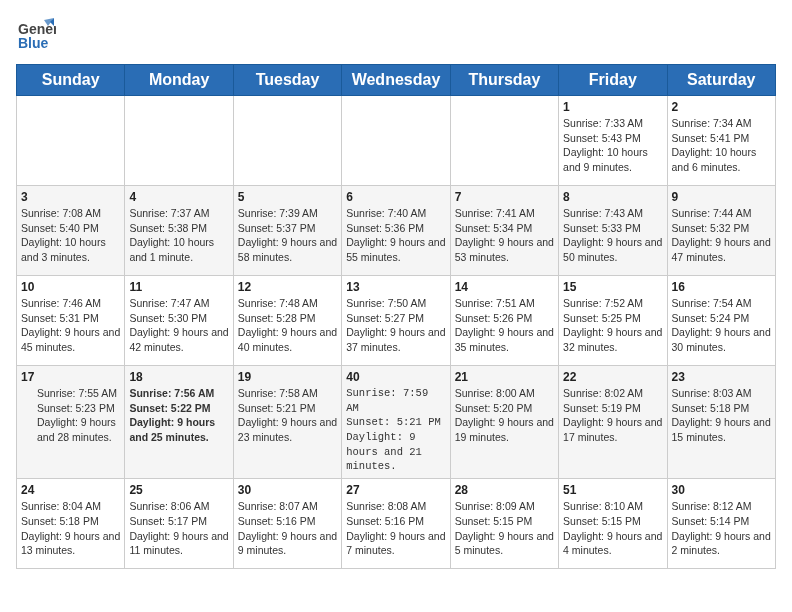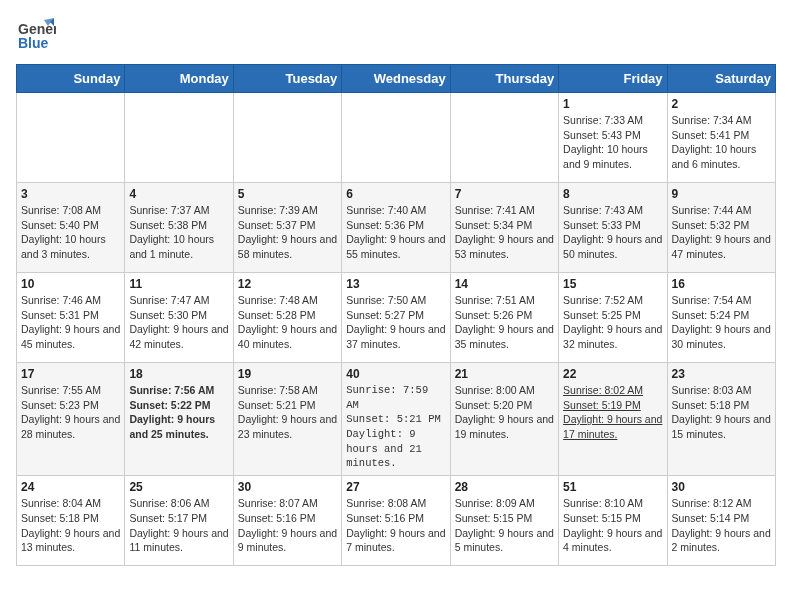--- a/index.html
+++ b/index.html
@@ -40,22 +40,22 @@
     }
     .calendar {
       width: 100%;
       border-collapse: collapse;
       font-size: 11px;
     }
     .calendar th {
       background: #2a6db5;
       color: #fff;
       padding: 6px 4px;
-      text-align: right;
-      font-size: 13px;
+      text-align: center;
+      font-size: 16px;
       font-weight: bold;
       border: 1px solid #1a5a9a;
     }
     .calendar td {
       border: 1px solid #ccc;
       vertical-align: top;
       padding: 4px;
       width: 108px;
       height: 90px;
       background: #fff;
@@ -216,21 +216,21 @@
         <td>
           <div class="day-num">16</div>
           <div class="day-info" style="white-space: pre-line;">Sunrise: 7:54 AM
 Sunset: 5:24 PM
 Daylight: 9 hours and 30 minutes.</div>
         </td>
       </tr>
       <tr>
         <td>
           <div class="day-num">17</div>
-          <div class="day-info" style="white-space: pre-line;">Sunrise: 7:55 AM
+          <div class="day-info" style="white-space: pre-line; margin-left: 16px;">Sunrise: 7:55 AM
 Sunset: 5:23 PM
 Daylight: 9 hours and 28 minutes.</div>
         </td>
         <td>
           <div class="day-num">18</div>
           <div class="day-info" style="white-space: pre-line; font-weight: bold;">Sunrise: 7:56 AM
 Sunset: 5:22 PM
 Daylight: 9 hours and 25 minutes.</div>
         </td>
         <td>
@@ -246,21 +246,21 @@
 Daylight: 9 hours and 21 minutes.</div>
         </td>
         <td>
           <div class="day-num">21</div>
           <div class="day-info" style="white-space: pre-line;">Sunrise: 8:00 AM
 Sunset: 5:20 PM
 Daylight: 9 hours and 19 minutes.</div>
         </td>
         <td>
           <div class="day-num">22</div>
-          <div class="day-info" style="white-space: pre-line; text-decoration: underline;">Sunrise: 8:02 AM
+          <div class="day-info" style="white-space: pre-line;">Sunrise: 8:02 AM
 Sunset: 5:19 PM
 Daylight: 9 hours and 17 minutes.</div>
         </td>
         <td>
           <div class="day-num">23</div>
           <div class="day-info" style="white-space: pre-line;">Sunrise: 8:03 AM
 Sunset: 5:18 PM
 Daylight: 9 hours and 15 minutes.</div>
         </td>
       </tr>

